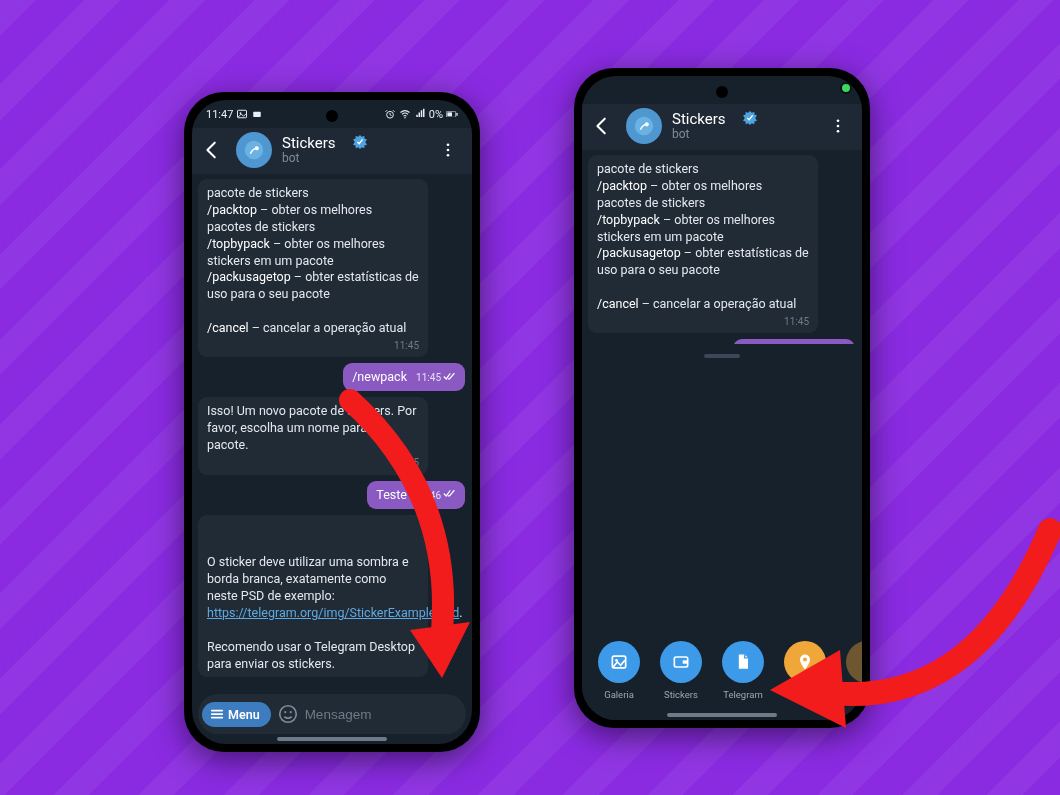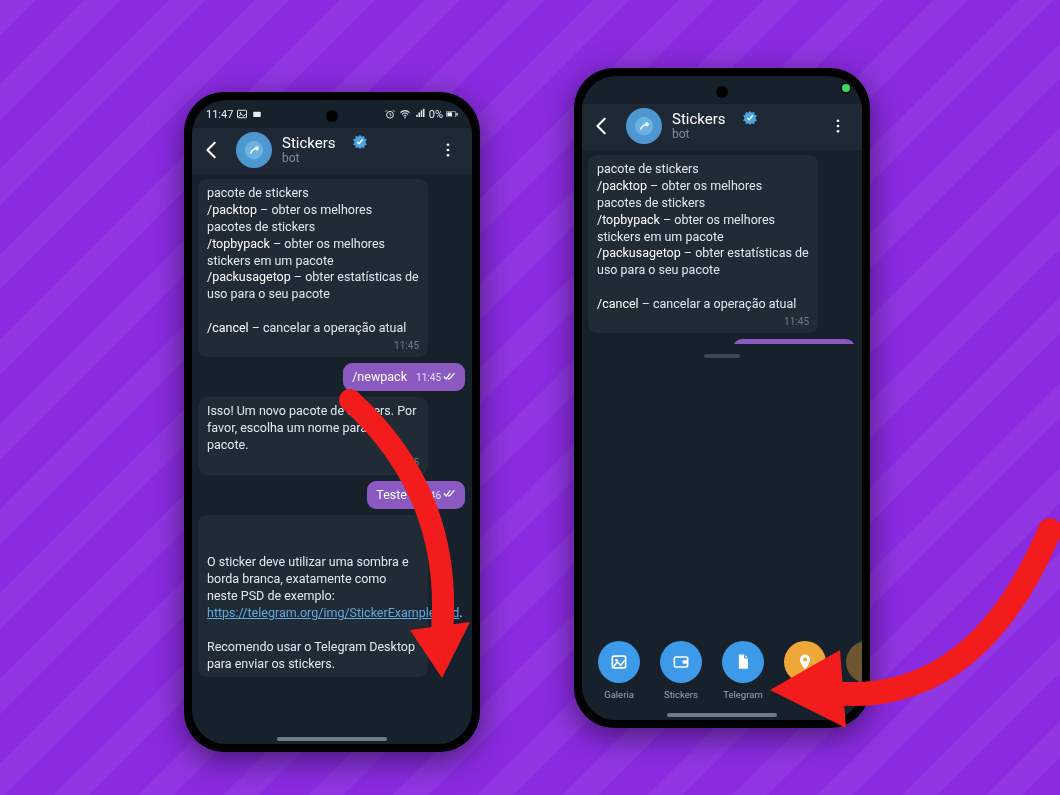--- a/index.html
+++ b/index.html
@@ -361,20 +361,38 @@
       <div class="bubble-in">
         <div>
           <br><br>
           <span>O sticker deve utilizar uma sombra e borda branca, exatamente como neste PSD de exemplo: </span><span class="link">https://telegram.org/img/StickerExample.psd</span><span>.</span><br><br>
           <span>Recomendo usar o Telegram Desktop para enviar os stickers.</span>
         </div>
       </div>
 
     </div>
 
+    <div class="input-row">
+      <div class="menu-btn">
+        <svg viewBox="0 0 16 16">
+            <path d="M2 4 H14 M2 8 H14 M2 12 H14" stroke="#fff" stroke-width="2" stroke-linecap="round"></path>
+          </svg>
+        <span>Menu</span>
+      </div>
+      <div class="emoji-btn">
+        <svg viewBox="0 0 24 24" width="22" height="22">
+            <circle cx="12" cy="12" r="9" fill="none" stroke="#7d8b99" stroke-width="1.8"></circle>
+            <circle cx="9" cy="10" r="1.2" fill="#7d8b99"></circle>
+            <circle cx="15" cy="10" r="1.2" fill="#7d8b99"></circle>
+            <path d="M8 15 Q12 18 16 15" stroke="#7d8b99" stroke-width="1.8" fill="none"></path>
+          </svg>
+      </div>
+      <input class="msg-input" placeholder="Mensagem" style="">
+
+    </div>
 
     <div class="nav-indicator"></div>
   </div>
 </div>
 
 <div class="phone right">
   <div class="screen">
     <div class="camera-hole"></div>
     <div class="green-dot"></div>
 

